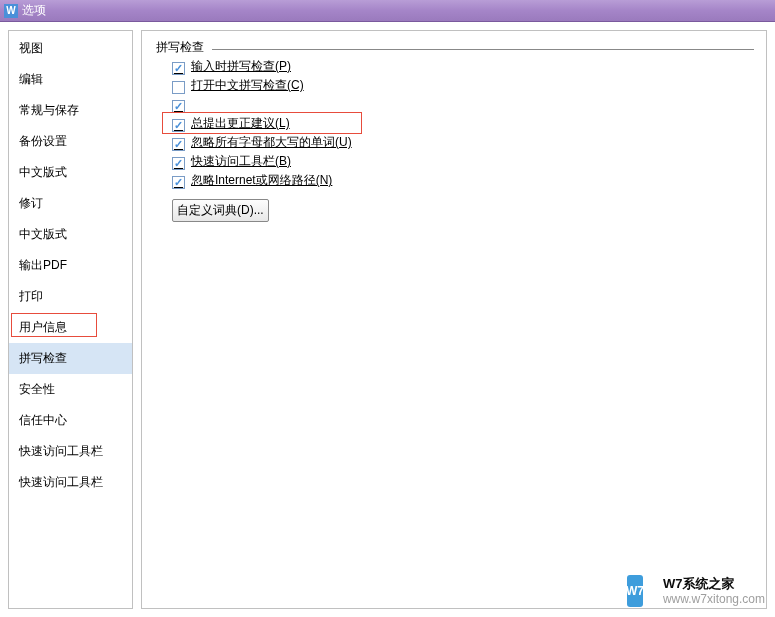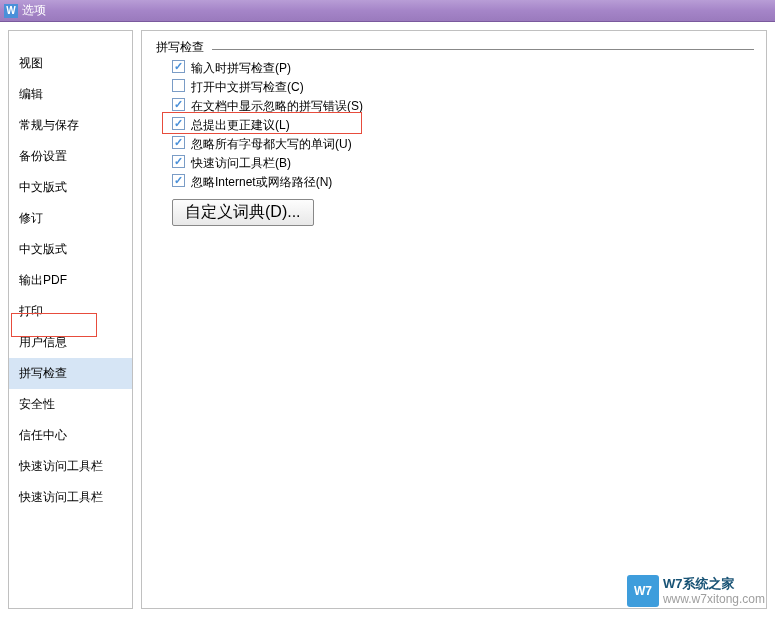--- a/index.html
+++ b/index.html
@@ -36,21 +36,21 @@
 }
 .content {
   display: flex;
   height: calc(100% - 22px);
   background: #fff;
 }
 .sidebar {
   width: 125px;
   border: 1px solid #c0c0c0;
   margin: 8px 4px 8px 8px;
-  padding: 17px 0;
+  padding: 2px 0;
   position: relative;
 }
 .sidebar-item {
   padding: 7px 10px;
   cursor: pointer;
   color: #000;
   font-size: 12px;
 }
 .sidebar-item.selected {
   background: #d6e5f5;
@@ -76,23 +76,24 @@
   display: inline-block;
 }
 .fieldset-line {
   border-top: 1px solid #888;
   margin-top: -7px;
   margin-left: 58px;
   margin-bottom: 8px;
 }
 .checkbox-row {
   display: flex;
-  align-items: flex-start;
+  align-items: flex-end;
   padding: 2px 0 2px 18px;
   height: 19px;
+  text-decoration: underline;
 }
 .checkbox {
   width: 13px;
   height: 13px;
   border: 1px solid #7a9cc6;
   background: #fff;
   margin-right: 6px;
   display: flex;
   align-items: center;
   justify-content: center;
@@ -104,56 +105,56 @@
   content: "✓";
   font-weight: bold;
 }
 .checkbox-label {
   font-size: 12px;
   color: #000;
 }
 .custom-dict-btn {
   margin-left: 18px;
   margin-top: 8px;
-  padding: 2px 12px;
+  padding: 2px 4px;
   border: 1px solid #888;
   background: linear-gradient(to bottom, #fdfdfd, #e8e8e8);
-  font-size: 16px;
+  font-size: 12px;
   cursor: pointer;
   border-radius: 2px;
 }
 .watermark {
   position: absolute;
   bottom: 10px;
   right: 10px;
   display: flex;
   align-items: center;
   opacity: 0.95;
 }
 .wm-icon {
-  width: 32px;
+  width: 16px;
   height: 32px;
   background: #3498db;
   color: #fff;
   font-weight: bold;
   font-size: 12px;
   display: flex;
   align-items: center;
   justify-content: center;
   border-radius: 3px;
-  margin-right: 4px;
+  margin-right: 20px;
 }
 .wm-text {
   display: flex;
   flex-direction: column;
   font-size: 11px;
   color: #555;
   line-height: 1.2;
 }
-.wm-text .t1 { font-size: 13px; font-weight: bold; color: #0c4a6e; }
+.wm-text .t1 { font-size: 13px; font-weight: bold; color: #000000; }
 .wm-text .t2 { font-size: 12px; color: #999; }
 </style>
 </head>
 <body>
 
 <div class="titlebar">
   <span class="icon">W</span>
   <span>选项</span>
 </div>
 
@@ -184,21 +185,20 @@
     <div class="checkbox-row">
           <span class="checkbox checked"></span>
           <span class="checkbox-label">输入时拼写检查(P)</span>
         </div>
         <div class="checkbox-row">
           <span class="checkbox"></span>
           <span class="checkbox-label">打开中文拼写检查(C)</span>
         </div>
         <div class="checkbox-row">
           <span class="checkbox checked"></span>
-          <span class="checkbox-label">在文档中显示忽略的拼写错误(S)</span>
         </div>
         <div class="checkbox-row">
           <span class="checkbox checked"></span>
           <span class="checkbox-label">总提出更正建议(L)</span>
         </div>
         <div class="checkbox-row">
           <span class="checkbox checked"></span>
           <span class="checkbox-label">忽略所有字母都大写的单词(U)</span>
         </div>
         <div class="checkbox-row">

